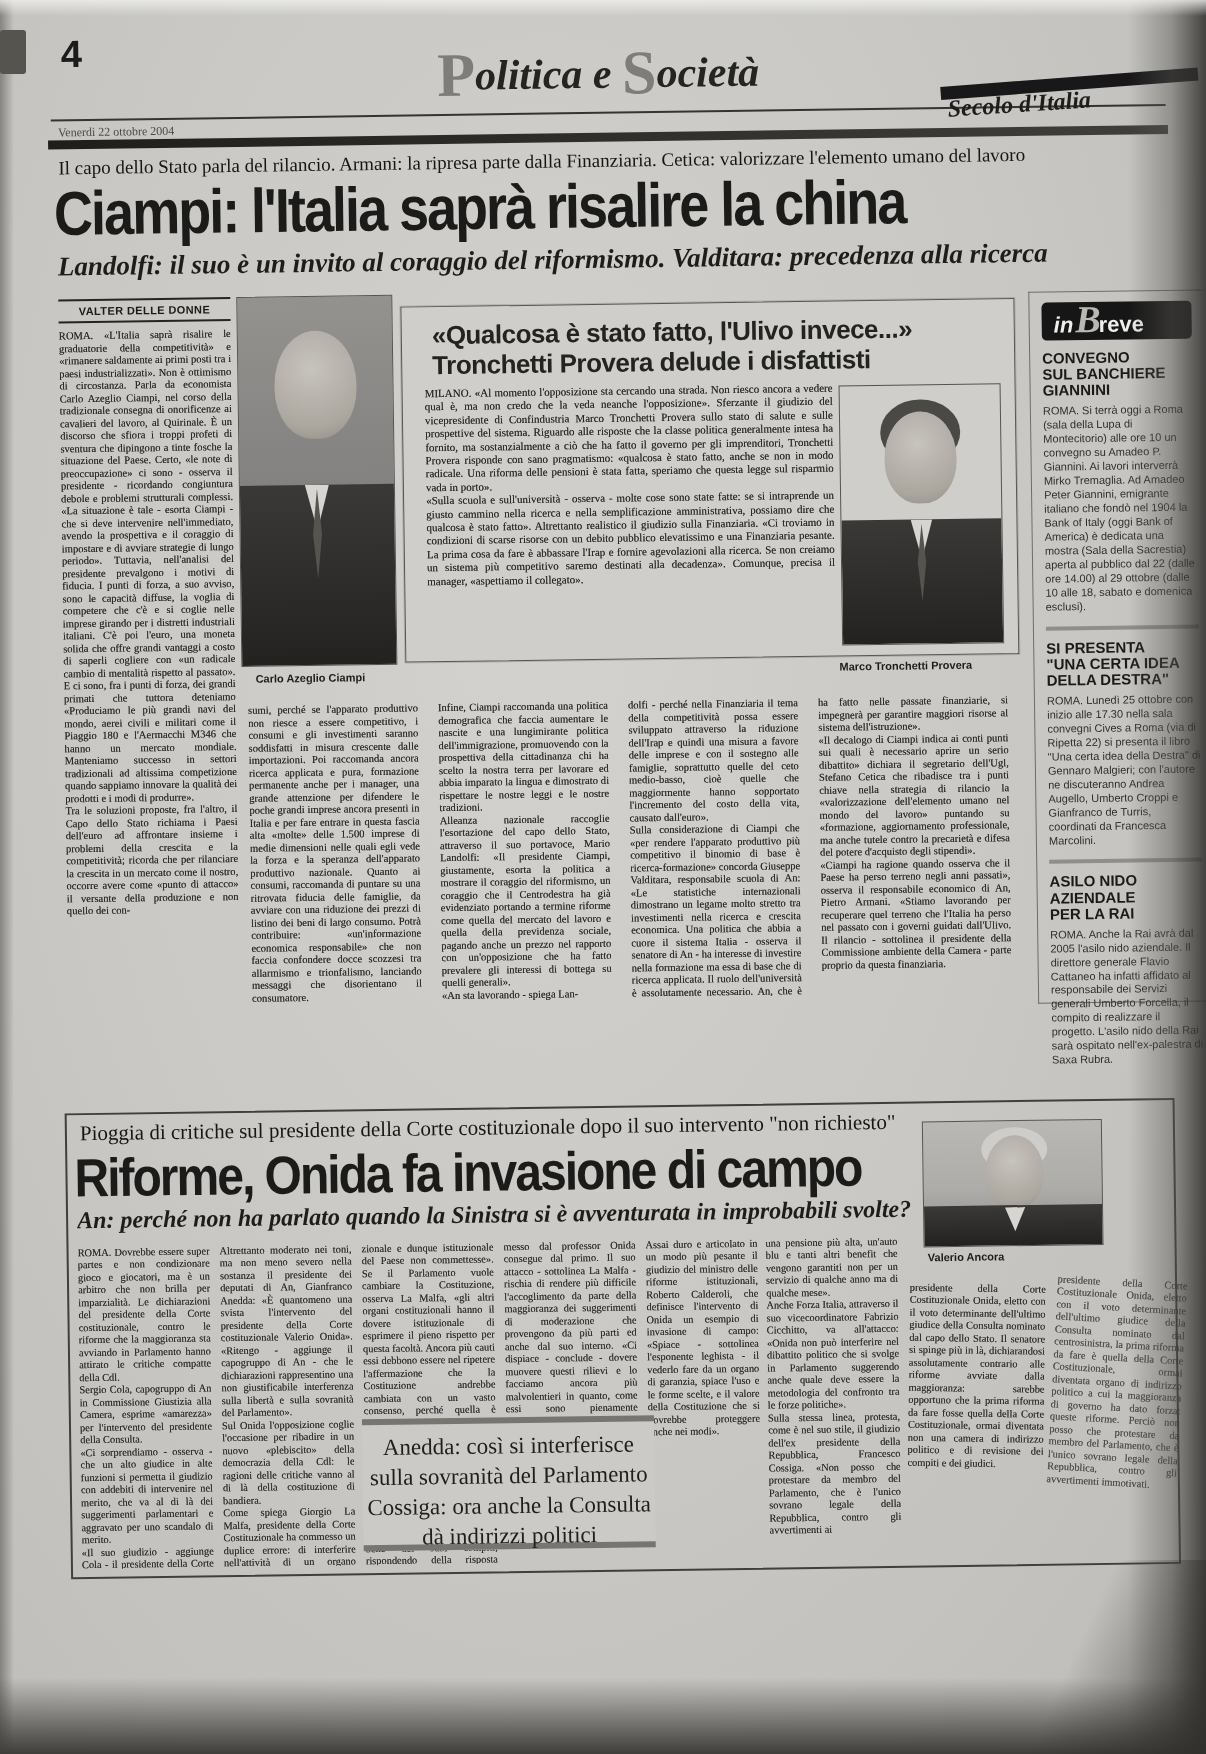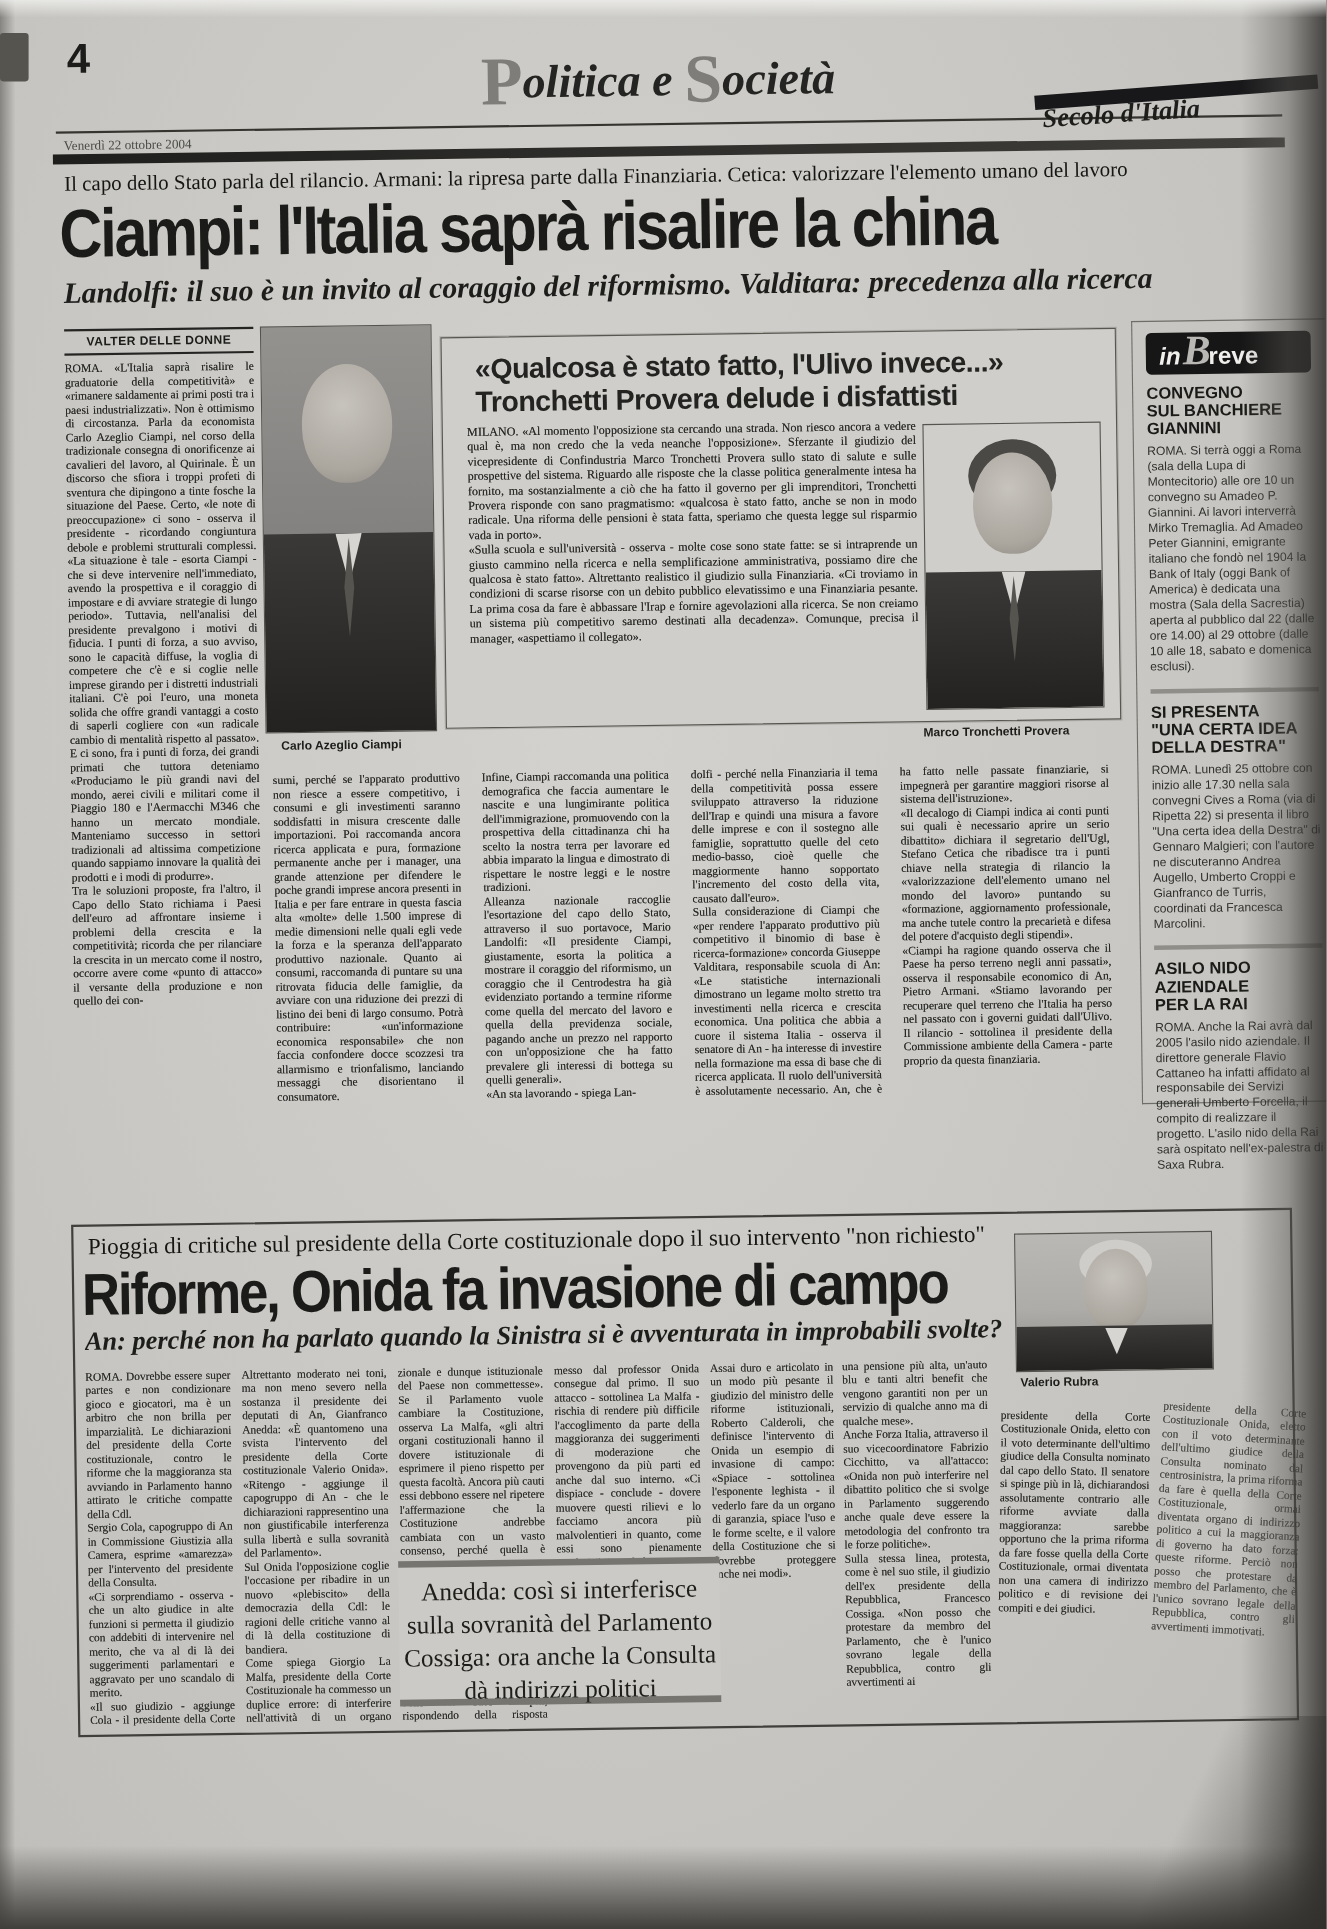--- a/index.html
+++ b/index.html
@@ -169,21 +169,21 @@
 sulla sovranità del Parlamento
 Cossiga: ora anche la Consulta
 dà indirizzi politici</div>
 
     <div class="abs photo ph-onida" style="left:912px;top:1126px;width:178px;height:124px;">
       <div class="ph-hair-w" style="left:58px;top:6px;width:66px;height:44px;"></div>
       <div class="ph-head" style="left:62px;top:14px;width:58px;height:74px;"></div>
       <div class="ph-suit" style="height:40px;"></div>
       <div class="ph-shirt" style="left:74px;top:86px;width:34px;height:24px;"></div>
     </div>
-    <div class="abs caption" style="left:916px;top:1256px;">Valerio Rubra</div>
+    <div class="abs caption" style="left:916px;top:1256px;">Valerio Ancora</div>
 
     <div class="abs bodytext2" style="left:894px;top:1288px;width:136px;height:278px;transform:rotate(1.6deg);">presidente della Corte Costituzionale Onida, eletto con il voto determinante dell'ultimo giudice della Consulta nominato dal capo dello Stato. Il senatore si spinge più in là, dichiarandosi assolutamente contrario alle riforme avviate dalla maggioranza: sarebbe opportuno che la prima riforma da fare fosse quella della Corte Costituzionale, ormai diventata non una camera di indirizzo politico e di revisione dei compiti e dei giudici.</div>
     <div class="abs bodytext2 curlcol" style="left:1036px;top:1284px;width:130px;height:284px;transform:rotate(4deg);">presidente della Corte Costituzionale Onida, eletto con il voto determinante dell'ultimo giudice della Consulta nominato dal centrosinistra, la prima riforma da fare è quella della Corte Costituzionale, ormai diventata organo di indirizzo politico a cui la maggioranza di governo ha dato forza: queste riforme. Perciò non posso che protestare da membro del Parlamento, che è l'unico sovrano legale della Repubblica, contro gli avvertimenti immotivati.</div>
   </div>
 
   <div class="abs ov" style="left:0;top:0;width:14px;height:1754px;background:linear-gradient(90deg,rgba(70,69,66,0.5),transparent);"></div>
   <div class="abs ov" style="left:0;top:30px;width:26px;height:44px;background:#55544f;border-radius:3px;"></div>
   <div class="abs ov" style="left:1128px;top:0;width:78px;height:1754px;background:linear-gradient(90deg,transparent,rgba(88,86,82,0.45) 55%,rgba(45,44,42,0.85));"></div>
   <div class="abs ov" style="left:0;top:1678px;width:1206px;height:76px;background:linear-gradient(180deg,transparent,rgba(62,61,58,0.7) 70%,#3f3e3b);"></div>
   <div class="abs ov" style="left:900px;top:1560px;width:306px;height:194px;background:linear-gradient(115deg,transparent 55%,rgba(44,43,40,0.75));"></div>

